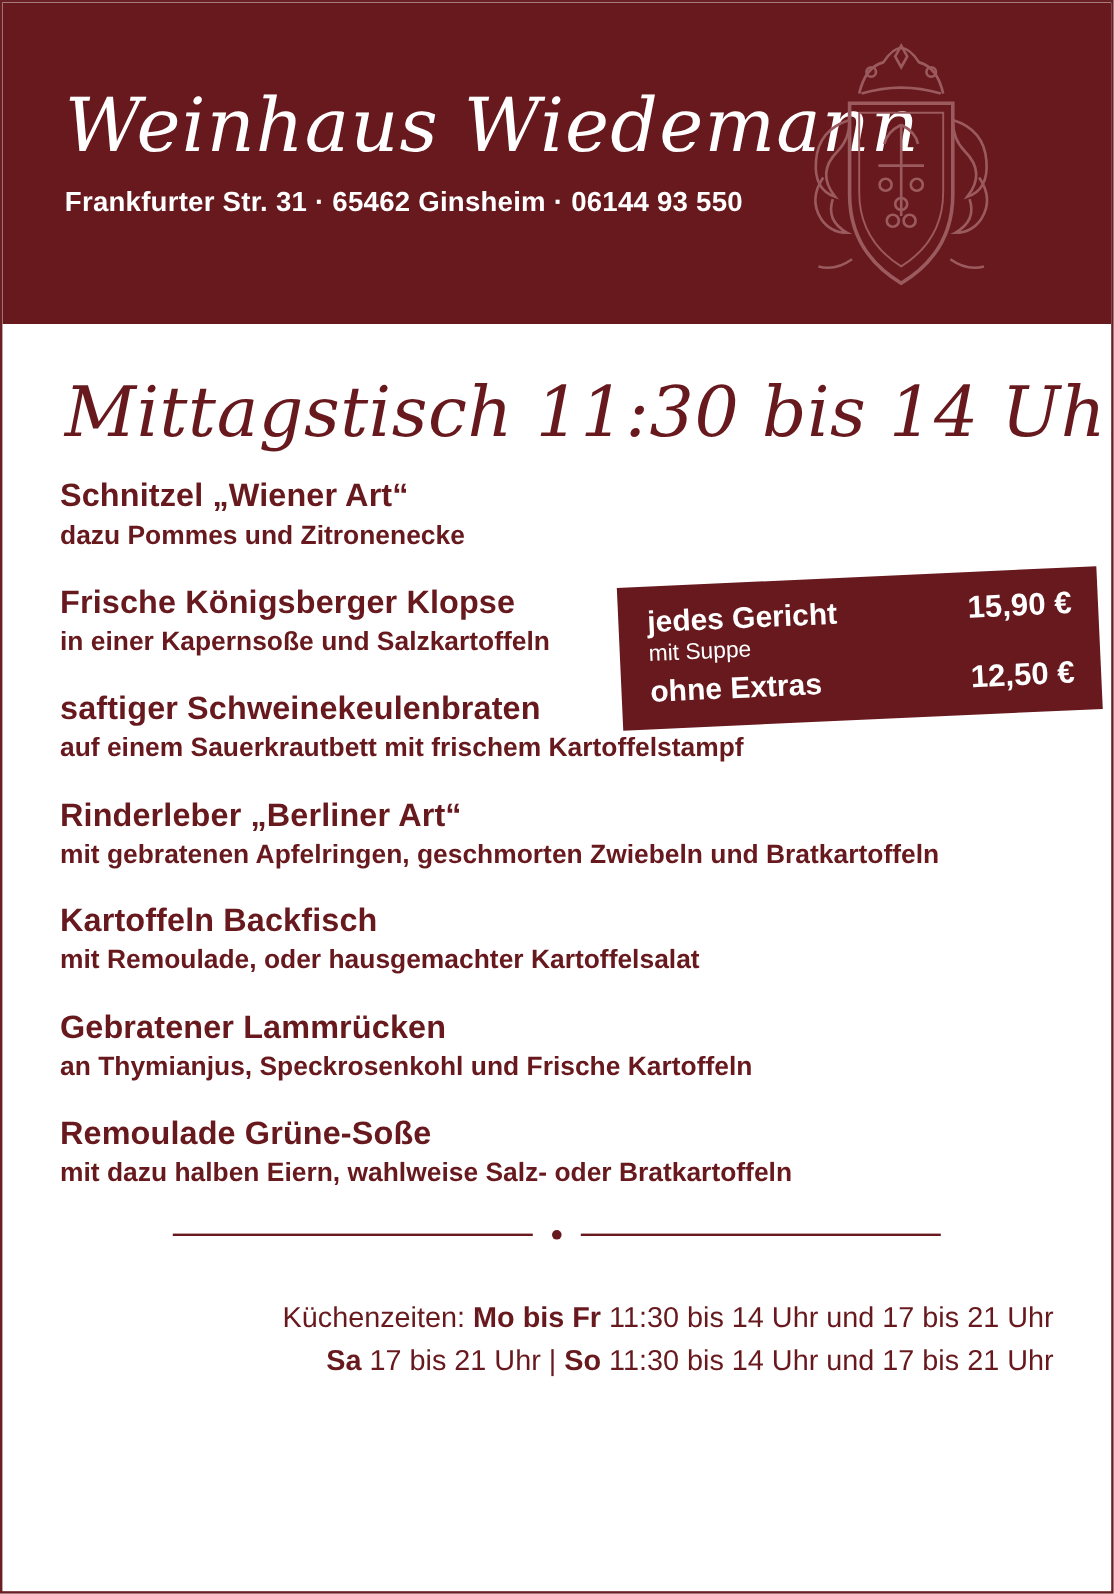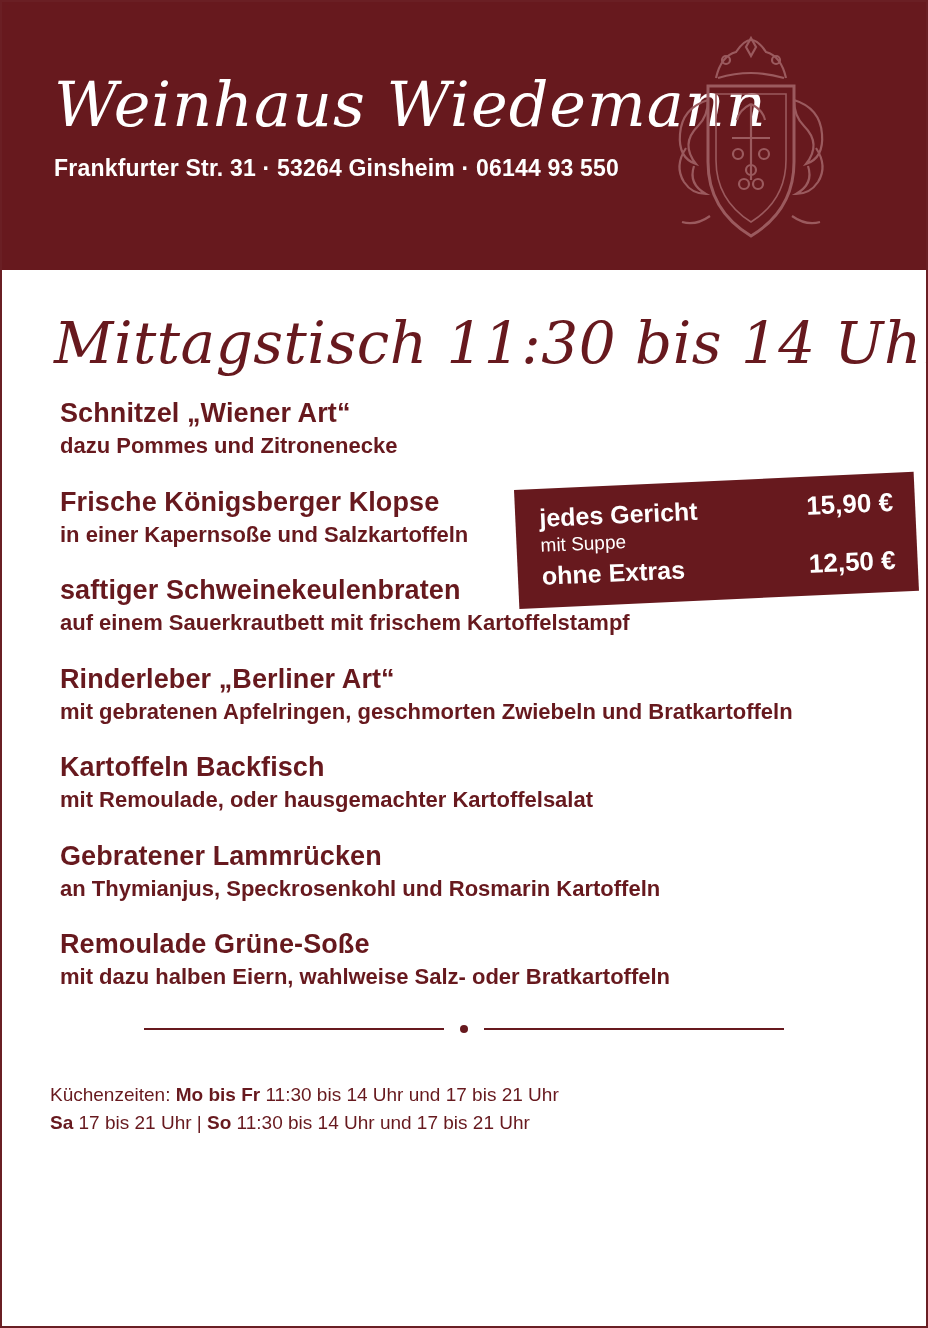--- a/index.html
+++ b/index.html
@@ -123,21 +123,20 @@
     margin-top: 1px;
     margin-bottom: 4px;
   }
 
   
   .dishes {
     margin-top: 26px;
   }
   .dish {
     margin-bottom: 27px;
-    margin-left: 10px;
   }
   .dish-name {
     font-weight: bold;
     font-size: 27px;
     color: #67191e;
     line-height: 1.15;
     letter-spacing: 0.1px;
   }
   .dish-desc {
     font-size: 22px;
@@ -162,37 +161,37 @@
   }
   .divider .dot {
     width: 8px;
     height: 8px;
     border-radius: 50%;
     background: #67191e;
   }
 
   
   .hours {
-    text-align: left;
-    font-size: 19px;
+    text-align: right;
+    font-size: 24px;
     color: #67191e;
     line-height: 1.5;
     margin-top: 48px;
   }
   .hours b { font-weight: bold; }
 </style>
 </head>
 <body>
 
 <div class="page">
 
   <div class="header">
     <div class="brand-block">
       <div class="brand-name">Weinhaus Wiedemann</div>
-      <div class="brand-address">Frankfurter Str. 31 · 53264 Ginsheim · 06144 93 550</div>
+      <div class="brand-address">Frankfurter Str. 31 · 65462 Ginsheim · 06144 93 550</div>
     </div>
 
     <div class="crest">
       <svg viewBox="0 0 210 220" xmlns="http://www.w3.org/2000/svg">
         <g fill="none" stroke="#9b5a5e" stroke-width="2.2">
 
           <path d="M105 8 l5 9 -5 9 -5 -9 z"></path>
           <path d="M70 48 q5 -22 20 -26 q8 -12 15 -12 q7 0 15 12 q15 4 20 26"></path>
           <path d="M72 48 q33 -10 66 0"></path>
           <circle cx="80" cy="30" r="4"></circle>
@@ -257,21 +256,21 @@
         <div class="dish-desc">mit gebratenen Apfelringen, geschmorten Zwiebeln und Bratkartoffeln</div>
       </div>
 
       <div class="dish">
         <div class="dish-name">Kartoffeln Backfisch</div>
         <div class="dish-desc">mit Remoulade, oder hausgemachter Kartoffelsalat</div>
       </div>
 
       <div class="dish">
         <div class="dish-name">Gebratener Lammrücken</div>
-        <div class="dish-desc">an Thymianjus, Speckrosenkohl und Rosmarin Kartoffeln</div>
+        <div class="dish-desc">an Thymianjus, Speckrosenkohl und Frische Kartoffeln</div>
       </div>
 
       <div class="dish">
         <div class="dish-name">Remoulade Grüne-Soße</div>
         <div class="dish-desc">mit dazu halben Eiern, wahlweise Salz- oder Bratkartoffeln</div>
       </div>
 
     </div>
 
     <div class="divider">

